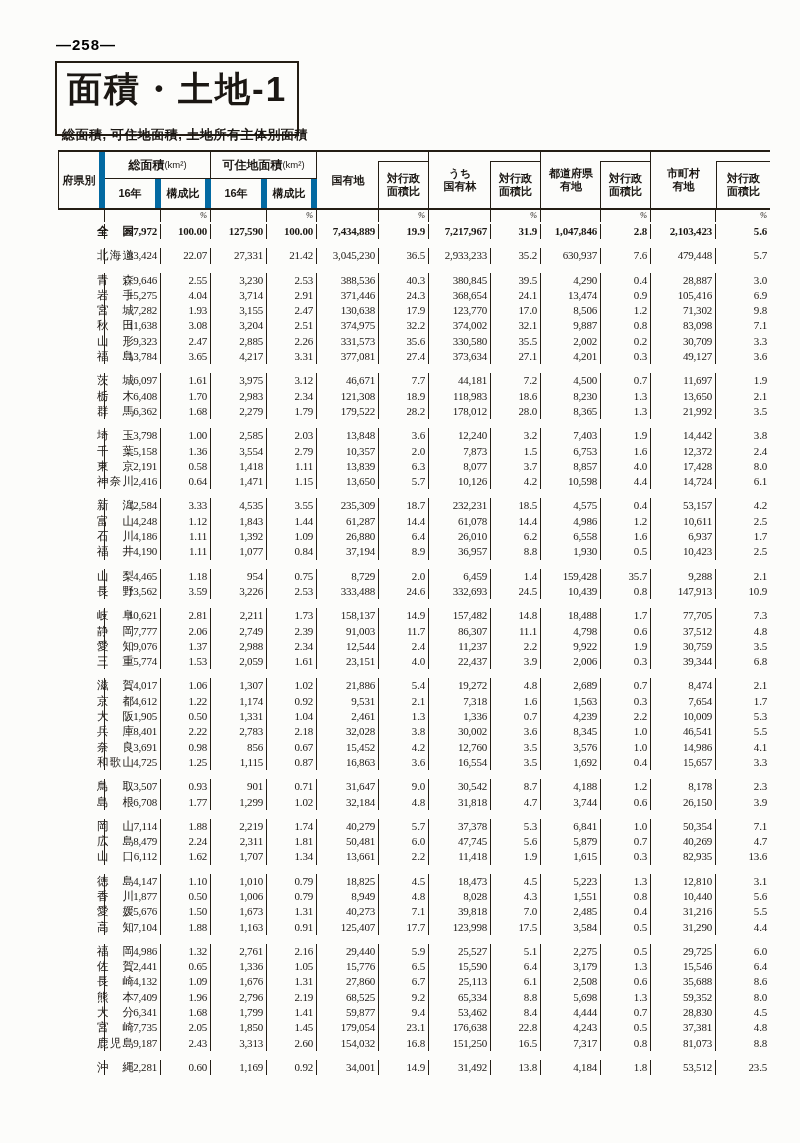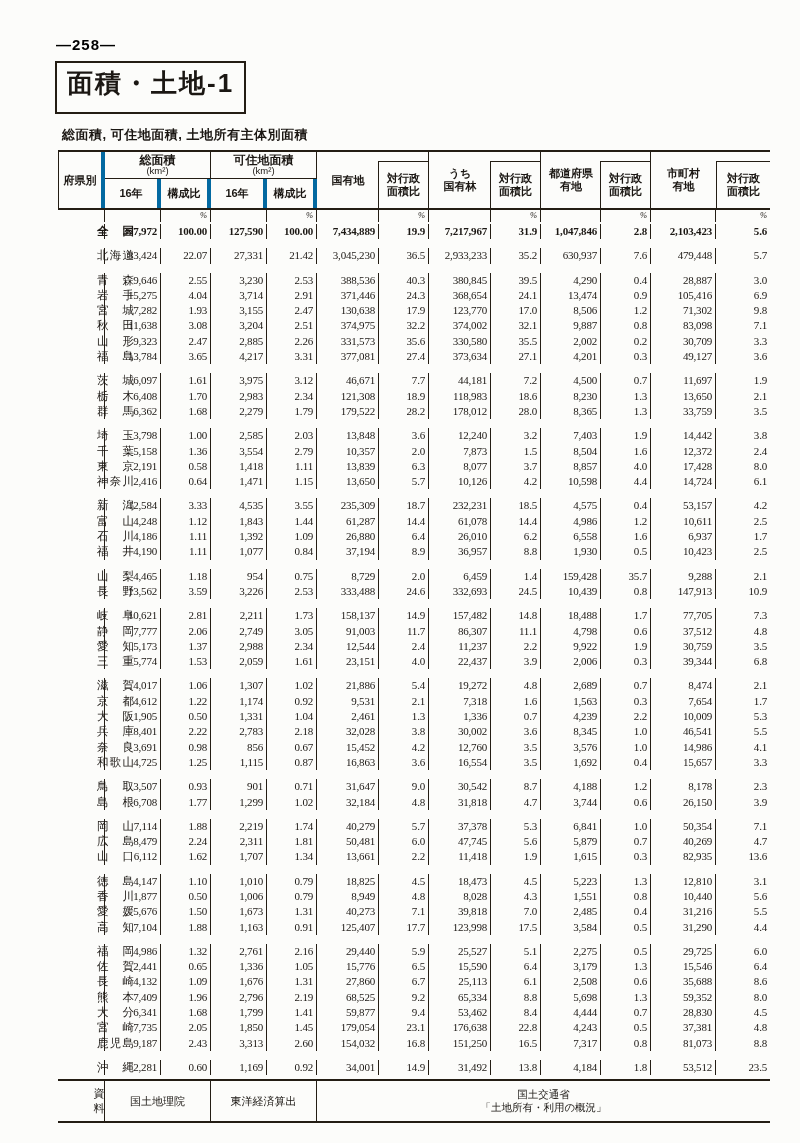--- a/index.html
+++ b/index.html
@@ -3,39 +3,39 @@
 <meta charset="utf-8">
 <style>
   html,body{margin:0;padding:0;}
   body{width:800px;height:1143px;background:#fbfbf9;position:relative;
        font-family:"Liberation Sans","DejaVu Sans",sans-serif;color:#1b1713;}
   .page{position:absolute;inset:0;background:#fcfcfa;}
 
   .pageno{position:absolute;left:56px;top:36px;font-size:15px;font-weight:bold;
           letter-spacing:1px;color:#000000;}
   .title-box{position:absolute;left:55px;top:61px;border:2.5px solid #241d14;
-             padding:3px 10px 11px 10px;font-size:26px;font-weight:bold;letter-spacing:2px;}
+             padding:3px 10px 21px 10px;font-size:35px;font-weight:bold;letter-spacing:2px;}
   .subtitle{position:absolute;left:62px;top:126px;font-size:13px;font-weight:bold;letter-spacing:0.5px;}
 
   .table{position:absolute;left:58px;top:150px;width:712px;}
   .table *{box-sizing:border-box;}
 
   
   .w0{width:47px}.w1{width:56px}.w2{width:50px}.w3{width:56px}.w4{width:50px}
   .w5{width:62px}.w6{width:50px}.w7{width:62px}.w8{width:50px}.w9{width:60px}
   .w10{width:50px}.w11{width:65px}.w12{width:54px}
 
   .thead{display:flex;border-top:2.5px solid #241d14;border-bottom:2.5px solid #241d14;
          border-left:1px solid #241d14;height:60px;}
-  .hc{border-right:4px solid #0369a1;display:flex;align-items:center;justify-content:center;
+  .hc{border-right:6px solid #0369a1;display:flex;align-items:center;justify-content:center;
       text-align:center;font-size:11px;font-weight:bold;}
   .grp{display:flex;flex-direction:column;}
   .grpA{width:106px;}
   .gtop{height:27px;border-bottom:1px solid #241d14;border-right:1px solid #241d14;
-        display:flex;flex-direction:column;align-items:center;justify-content:center;line-height:1.05;}
+        display:flex;flex-direction:row;align-items:center;justify-content:center;line-height:1.05;}
   .gtop .glabel{font-size:12px;font-weight:bold;}
   .gtop .gunit{font-size:9.5px;}
   .gsub{display:flex;flex:1;}
   .gsub .hc{font-weight:bold;font-size:11px;text-align:right;}
   .grpC{width:453px;display:flex;flex-direction:column;}
   .ctitle{height:13px;border-bottom:1px solid #241d14;display:flex;align-items:center;
           justify-content:center;font-size:11.5px;font-weight:bold;letter-spacing:0.5px;}
   .csub{flex:1;display:flex;}
   .pair{position:relative;border-right:1px solid #241d14;height:100%;}
   .pair:last-child{border-right:none;}
@@ -321,21 +321,21 @@
             <div class="cell num w1">6,362</div>
             <div class="cell num w2">1.68</div>
             <div class="cell num w3">2,279</div>
             <div class="cell num w4">1.79</div>
             <div class="cell num w5">179,522</div>
             <div class="cell num w6">28.2</div>
             <div class="cell num w7">178,012</div>
             <div class="cell num w8">28.0</div>
             <div class="cell num w9">8,365</div>
             <div class="cell num w10">1.3</div>
-            <div class="cell num w11">33,759</div>
+            <div class="cell num w11">21,992</div>
             <div class="cell num w12">3.5</div>
           </div>
         </div>
         <div class="tgroup">
           <div class="trow">
             <div class="cell name w0"><span class="pname">埼玉</span></div>
             <div class="cell num w1">3,798</div>
             <div class="cell num w2">1.00</div>
             <div class="cell num w3">2,585</div>
             <div class="cell num w4">2.03</div>
@@ -351,21 +351,21 @@
           <div class="trow">
             <div class="cell name w0"><span class="pname">千葉</span></div>
             <div class="cell num w1">5,158</div>
             <div class="cell num w2">1.36</div>
             <div class="cell num w3">3,554</div>
             <div class="cell num w4">2.79</div>
             <div class="cell num w5">10,357</div>
             <div class="cell num w6">2.0</div>
             <div class="cell num w7">7,873</div>
             <div class="cell num w8">1.5</div>
-            <div class="cell num w9">8,504</div>
+            <div class="cell num w9">6,753</div>
             <div class="cell num w10">1.6</div>
             <div class="cell num w11">12,372</div>
             <div class="cell num w12">2.4</div>
           </div>
           <div class="trow">
             <div class="cell name w0"><span class="pname">東京</span></div>
             <div class="cell num w1">2,191</div>
             <div class="cell num w2">0.58</div>
             <div class="cell num w3">1,418</div>
             <div class="cell num w4">1.11</div>
@@ -502,33 +502,33 @@
             <div class="cell num w9">18,488</div>
             <div class="cell num w10">1.7</div>
             <div class="cell num w11">77,705</div>
             <div class="cell num w12">7.3</div>
           </div>
           <div class="trow">
             <div class="cell name w0"><span class="pname">静岡</span></div>
             <div class="cell num w1">7,777</div>
             <div class="cell num w2">2.06</div>
             <div class="cell num w3">2,749</div>
-            <div class="cell num w4">3.05</div>
+            <div class="cell num w4">2.39</div>
             <div class="cell num w5">91,003</div>
             <div class="cell num w6">11.7</div>
             <div class="cell num w7">86,307</div>
             <div class="cell num w8">11.1</div>
             <div class="cell num w9">4,798</div>
             <div class="cell num w10">0.6</div>
             <div class="cell num w11">37,512</div>
             <div class="cell num w12">4.8</div>
           </div>
           <div class="trow">
             <div class="cell name w0"><span class="pname">愛知</span></div>
-            <div class="cell num w1">5,173</div>
+            <div class="cell num w1">9,076</div>
             <div class="cell num w2">1.37</div>
             <div class="cell num w3">2,988</div>
             <div class="cell num w4">2.34</div>
             <div class="cell num w5">12,544</div>
             <div class="cell num w6">2.4</div>
             <div class="cell num w7">11,237</div>
             <div class="cell num w8">2.2</div>
             <div class="cell num w9">9,922</div>
             <div class="cell num w10">1.9</div>
             <div class="cell num w11">30,759</div>
@@ -902,24 +902,15 @@
             <div class="cell num w7">31,492</div>
             <div class="cell num w8">13.8</div>
             <div class="cell num w9">4,184</div>
             <div class="cell num w10">1.8</div>
             <div class="cell num w11">53,512</div>
             <div class="cell num w12">23.5</div>
           </div>
         </div>
       </div>
 
-    <div class="tfoot">
-      <div class="fc f0">
-        <span class="pname">資料</span>
-      </div>
-      <div class="fc f1">国土地理院</div>
-      <div class="fc f2">東洋経済算出</div>
-      <div class="fc f3">国土交通省
-「土地所有・利用の概況」</div>
-    </div>
 
   </div>
 </div>
 
 </body></html>

